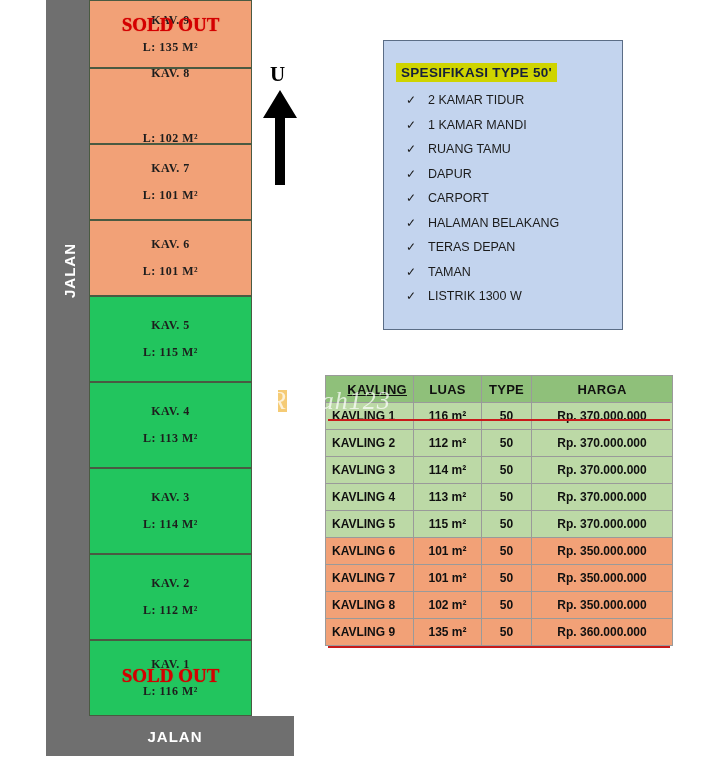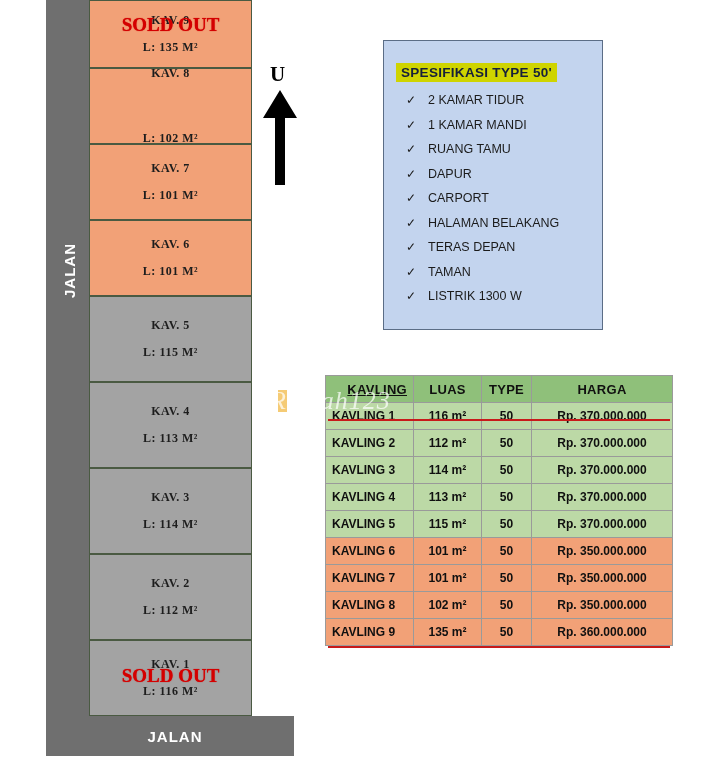--- a/index.html
+++ b/index.html
@@ -35,36 +35,36 @@
     position:absolute;left:89px;width:163px;
     border:1px solid #4a5a42;
     box-sizing:border-box;
     display:flex;flex-direction:column;align-items:center;justify-content:center;
     font-family:"Liberation Serif", serif;
     font-weight:bold;font-size:12px;color:#1d1d1d;
     letter-spacing:.5px;
   }
   .kav .k-name{margin-bottom:12px;}
   .kav.orange{background:#f2a177;}
-  .kav.green{background:#a3a3a3;}
+  .kav.green{background:#22c55e;}
   .sold{
     position:absolute;left:89px;width:163px;
     color:#d40000;font-family:"Liberation Serif", serif;
     font-weight:bold;font-size:19px;text-align:center;
     text-shadow:0 0 1px #d40000;
   }
   
   .compass-u{
     position:absolute;left:270px;top:62px;
     font-family:"Liberation Serif", serif;font-weight:bold;font-size:21px;color:#000;
   }
   .compass-arrow{position:absolute;left:263px;top:90px;width:34px;height:95px;}
   
   #specbox{
-    position:absolute;left:383px;top:40px;width:220px;height:290px;
+    position:absolute;left:383px;top:40px;width:240px;height:290px;
     background:#c3d4ee;border:1px solid #5b6d86;box-sizing:border-box;
   }
   .spec-title{
     position:absolute;left:12px;top:22px;
     background:#cfd400;color:#16203a;font-weight:bold;font-size:13.5px;
     padding:2px 5px;letter-spacing:.3px;
   }
   .spec-list{position:absolute;left:22px;top:52px;width:215px;}
   .spec-item{
     display:flex;align-items:flex-start;margin-bottom:10.5px;

